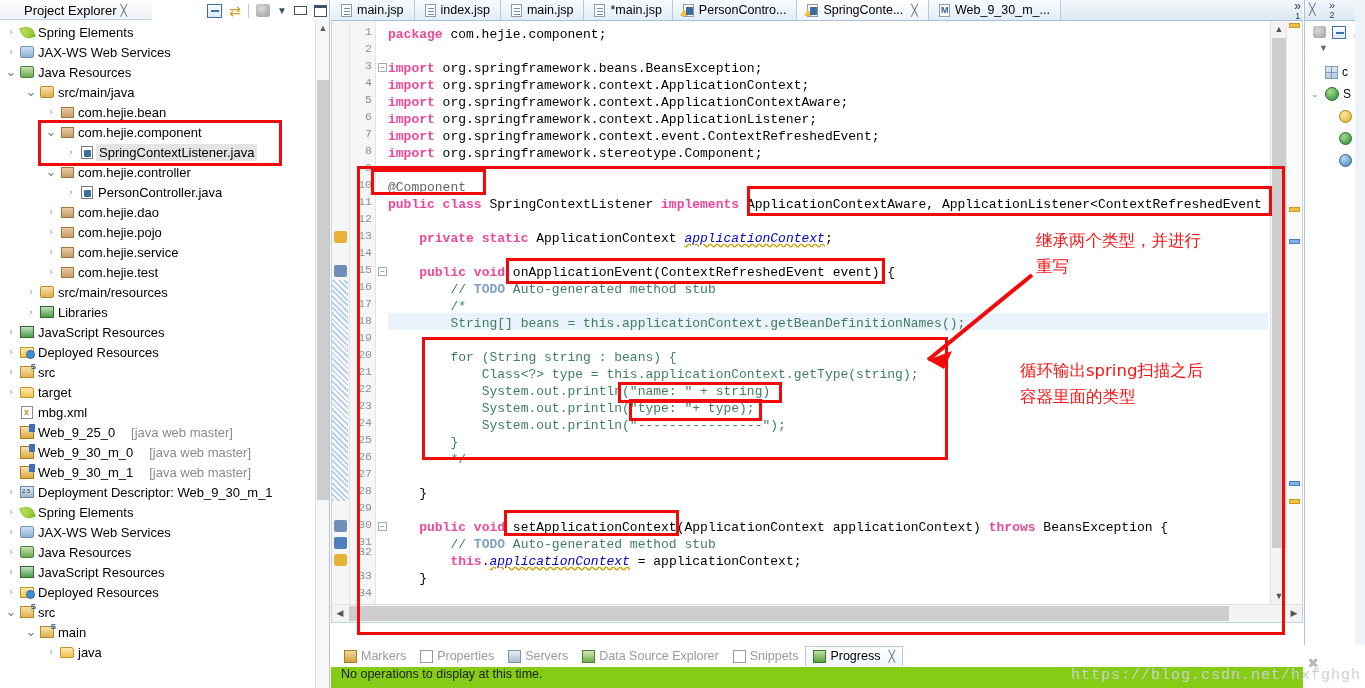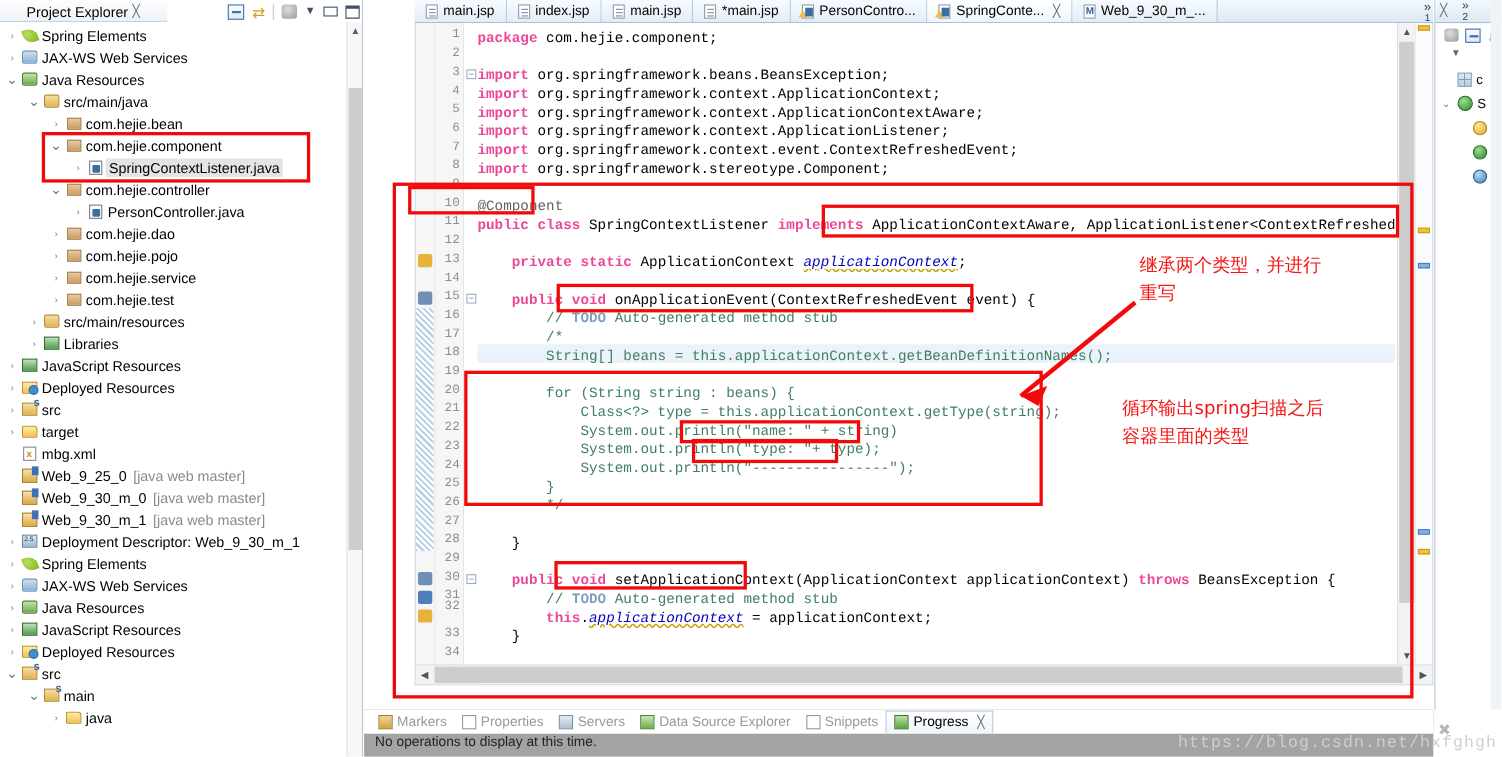--- a/index.html
+++ b/index.html
@@ -19,21 +19,21 @@
   .exp-toolbar { position:absolute; right:2px; top:1px; height:19px; display:flex;
      align-items:center; gap:7px; }
   .exp-sep { width:1px; height:14px; background:#c8c8c8; }
   .tree { position:absolute; left:0; top:20px; right:14px; bottom:0; overflow:hidden;
      padding-top:2px; }
   .row { display:flex; align-items:center; height:20px; font-size:13px;
      white-space:nowrap; }
   .row .arrow { width:14px; text-align:center; color:#6b7d8f; font-size:9px; flex:0 0 14px;}
   .row .ico { width:18px; flex:0 0 18px; display:flex; align-items:center; justify-content:center;}
   .row .lbl { padding-left:2px; }
-  .row .sub { color:#8a8a8a; padding-left:6px; }
+  .row .sub { color:#8a8a8a; padding-left:16px; }
   .row.sel .lbl { background:#e4e4e4; padding:1px 3px; }
   .exp-scroll { position:absolute; right:0; top:20px; width:14px; bottom:0;
      background:#f7f7f7; border-left:1px solid #e2e2e2;}
   .exp-scroll .thumb { position:absolute; top:60px; left:1px; width:12px; height:420px;
      background:#cdcdcd; }
   .exp-scroll .up { position:absolute; top:0; left:0; width:14px; height:16px;
      text-align:center; font-size:9px; color:#5b5b5b; line-height:16px;}
 
   
   .i-leaf{width:13px;height:13px;background:radial-gradient(circle at 35% 35%,#b8e05a,#7fb321);border-radius:0 70% 0 70%;transform:rotate(-20deg);}
@@ -51,21 +51,21 @@
   .i-xml:after{content:"x";position:absolute;left:2px;top:0px;font-size:9px;color:#c28a1a;font-weight:bold;}
   .i-xml2:after{content:"m";color:#2b5fa5;}
   .i-proj{width:14px;height:13px;background:linear-gradient(#f7e2b5,#dda93c);border:1px solid #a87a24;position:relative;}
   .i-proj:after{content:"";position:absolute;right:-2px;top:-3px;width:6px;height:8px;background:#3f6fb5;}
   .i-dd{width:14px;height:12px;background:linear-gradient(#dfe8f3,#9db6d0);border:1px solid #6b87a6;position:relative;}
   .i-dd:after{content:"2.5";position:absolute;left:1px;top:1px;font-size:6px;color:#234;}
   .i-src{width:14px;height:12px;background:linear-gradient(#f6dfa8,#e0b24f);border:1px solid #b8892c;position:relative;}
   .i-src:after{content:"S";position:absolute;right:-3px;top:-5px;font-size:8px;color:#2a4fa0;font-weight:bold;}
 
   
-  .editor-area { position:absolute; left:331px; top:0; width:972px; height:645px; background:#fff;padding-left:46px; }
+  .editor-area { position:absolute; left:331px; top:0; width:972px; height:645px; background:#fff; }
   .tabbar { position:relative; height:21px; background:linear-gradient(#f4f8fc,#dce8f4);
      border-bottom:1px solid #a8c0d8; display:flex; align-items:stretch; }
   .etab { display:flex; align-items:center; gap:5px; padding:0 10px; font-size:12.5px;
      border-right:1px solid #b9cbdd; background:linear-gradient(#f7fbff,#e2edf8); white-space:nowrap;}
   .etab.active { background:linear-gradient(#ffffff,#eef5fc); font-weight:normal;}
   .etab .x { font-size:11px; color:#5b6b7b; margin-left:3px; }
   .tabicon{width:11px;height:13px;background:#fff;border:1px solid #9a9a9a;position:relative;flex:0 0 11px;}
   .tabicon.jsp:after{content:"";position:absolute;left:2px;top:3px;width:6px;height:1px;
      box-shadow:0 0 0 0 #6f8fb8, 0 3px 0 0 #6f8fb8, 0 6px 0 0 #6f8fb8;background:#6f8fb8;}
   .tabicon.javf{background:#fff;}
@@ -132,21 +132,21 @@
   .i-grid{width:13px;height:13px;background:linear-gradient(#dfe9f2,#b9cde0);border:1px solid #7e9cb8;}
   .i-grid:after{content:"";display:block;width:11px;height:11px;
      background:linear-gradient(#0000 5px,#7e9cb8 5px,#7e9cb8 6px,#0000 6px),
                 linear-gradient(90deg,#0000 5px,#7e9cb8 5px,#7e9cb8 6px,#0000 6px);}
   .i-class{width:14px;height:14px;border-radius:50%;background:radial-gradient(circle at 35% 30%,#9fdc8a,#2f8b36);border:1px solid #246b29;}
   .i-meth{width:13px;height:13px;border-radius:50%;background:radial-gradient(circle at 35% 30%,#b7dcf5,#3f7fbf);border:1px solid #2d5f92;}
   .i-meth.g{background:radial-gradient(circle at 35% 30%,#9fdc8a,#2f8b36);border-color:#246b29;}
   .i-meth.y{background:radial-gradient(circle at 35% 30%,#ffe79a,#e0a82a);border-color:#b5821c;}
 
   
-  .bottom { position:absolute; left:331px; top:645px; width:972px; height:43px; background:#a3a3a3;}
+  .bottom { position:absolute; left:331px; top:645px; width:972px; height:43px; background:#84cc16;}
   .bviews { display:flex; align-items:center; height:22px; gap:0px; padding-left:6px;
      background:#fff; }
   .bview { display:flex; align-items:center; gap:4px; padding:2px 7px; font-size:12.5px;
      color:#9a9a9a; white-space:nowrap;}
   .bview.active{ color:#000; background:linear-gradient(#ffffff,#eef5fc);
      border:1px solid #b9cbdd; border-bottom:none; padding:2px 7px 3px 7px;}
   .bview .x{font-size:11px;color:#5b6b7b;margin-left:4px;}
   .bmsg{padding-left:10px;font-size:12.5px;color:#222;}
   .bi{width:13px;height:13px;flex:0 0 13px;}
   .bi.markers{background:linear-gradient(#f2d79a,#d2a33f);border:1px solid #a97f26;}

